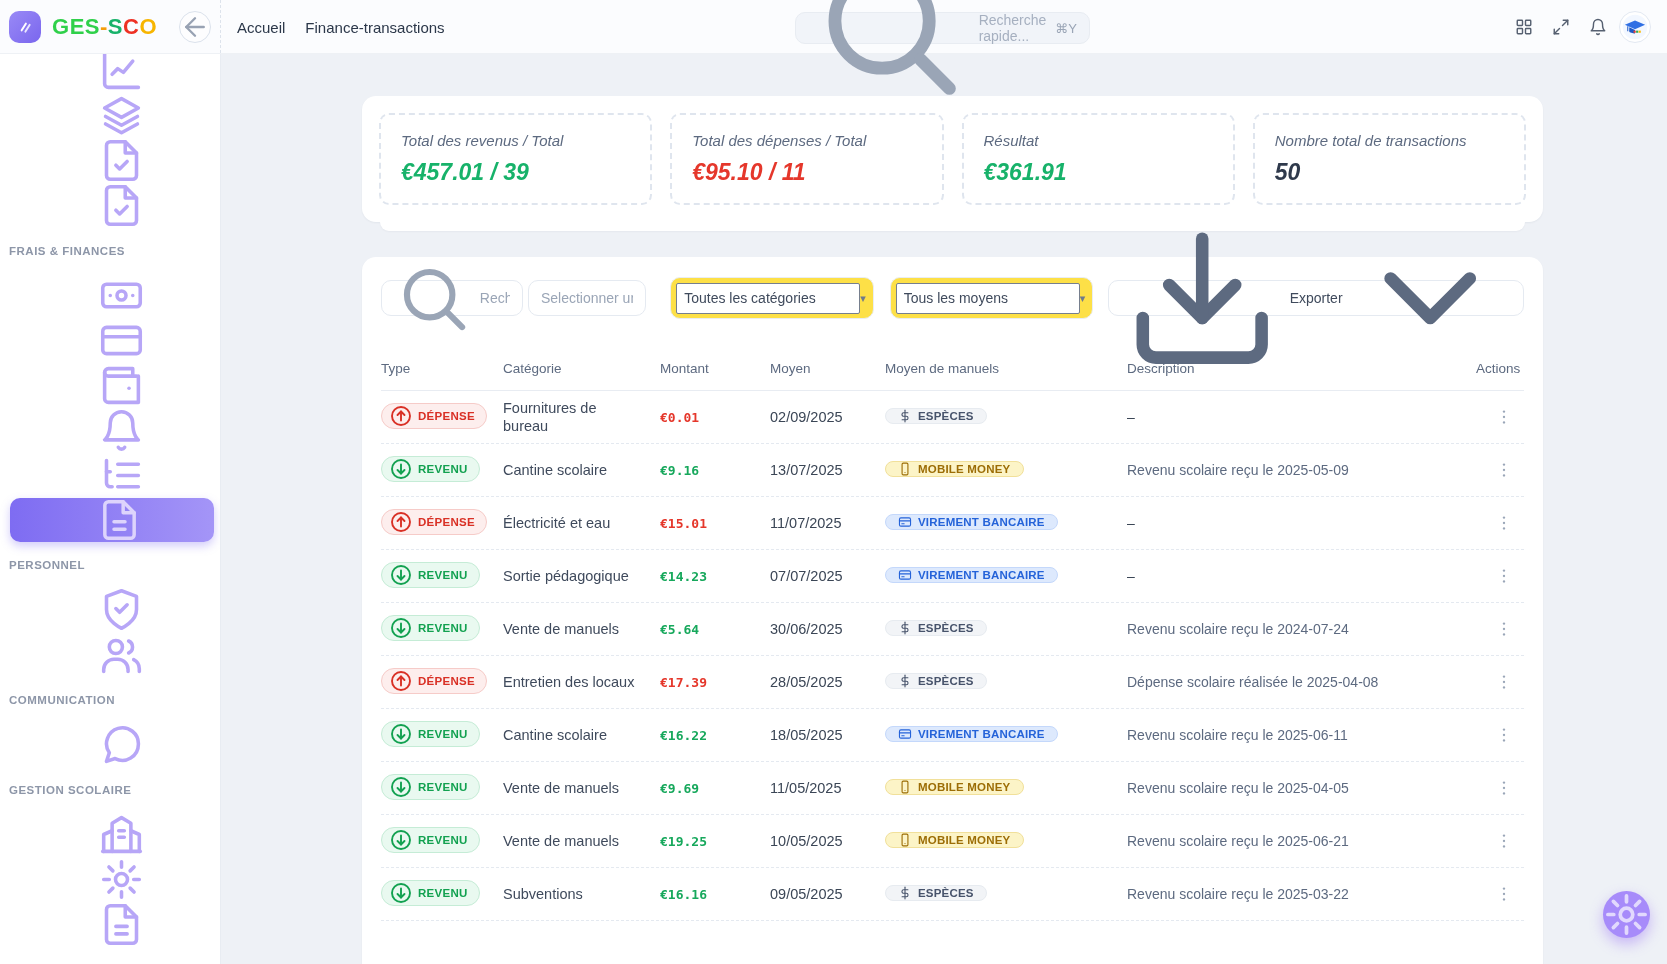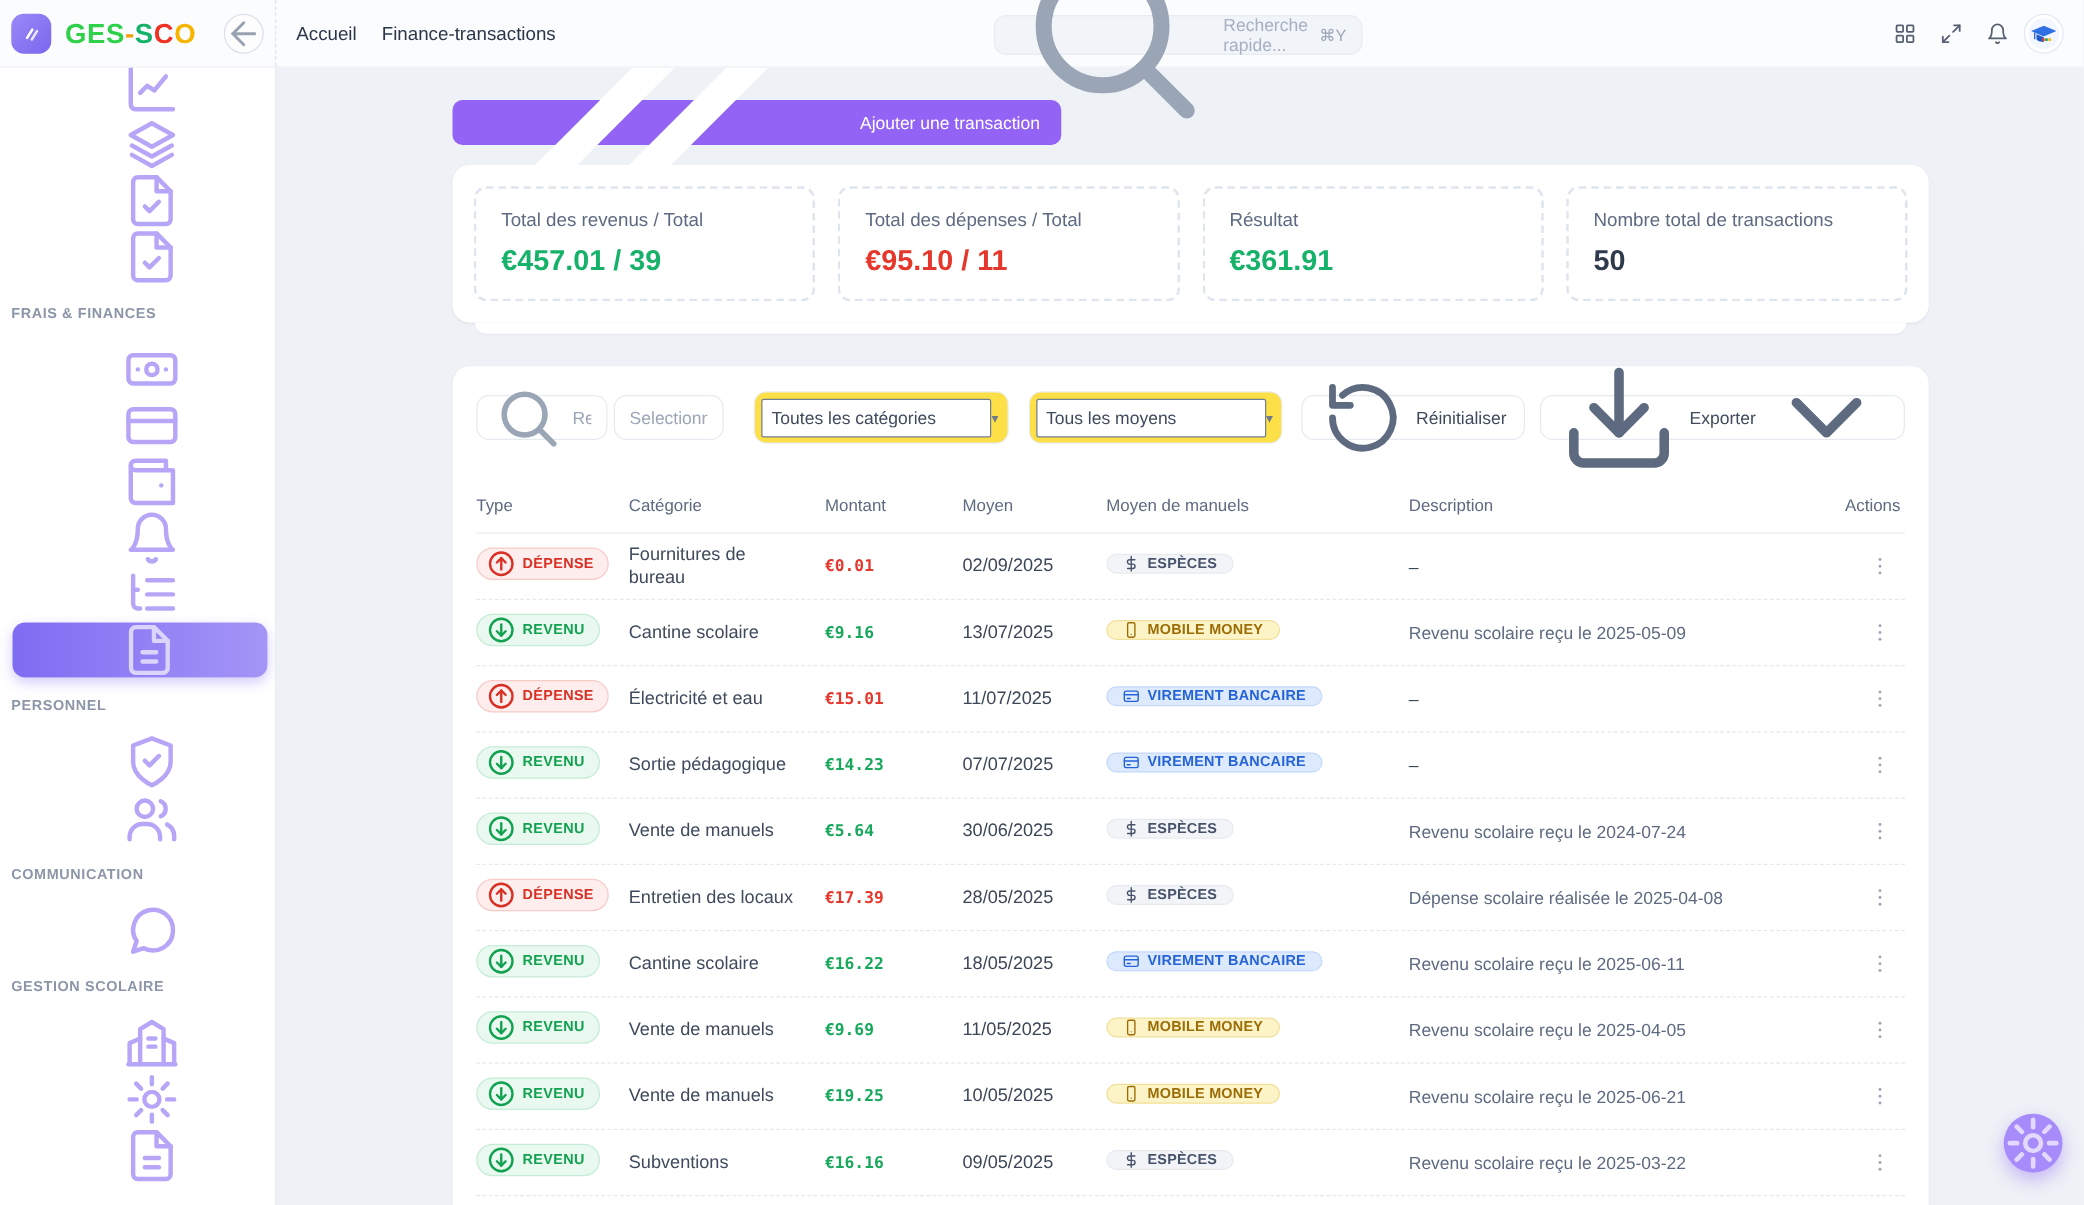--- a/index.html
+++ b/index.html
@@ -37,21 +37,21 @@
 
   
   .main { position:absolute; top:54px; left:221px; right:0; bottom:0; background:#eef1f6; overflow:hidden; }
   .content { margin-left:141px; width:1181px; }
   .title-row { padding-top:26px; display:flex; align-items:center; justify-content:space-between; }
   .page-title { font-size:22px; font-weight:bold; color:#9c6cf6; letter-spacing:.2px; }
   .add-btn { display:inline-flex; align-items:center; gap:9px; background:#9263f5; color:#fff; height:36px; padding:0 17px; border:none; border-radius:8px; font-size:14px; font-family:inherit; cursor:pointer; }
   .add-btn svg { width:15px; height:15px; }
 
   .stats-card { margin-top:16px; background:#fff; border-radius:14px; padding:17px; display:flex; gap:18px; box-shadow:0 1px 2px rgba(20,30,55,.05); }
-  .stat { flex:1; border:2px dashed #dfe5ee; border-radius:10px; padding:17px 20px; }
+  .stat { flex:1; border:2px dashed #dfe5ee; border-radius:10px; padding:17px 20px;font-style:italic; }
   .stat-label { font-size:15px; color:#5d6a80; margin-bottom:10px; }
   .stat-value { font-size:23px; font-weight:bold; }
   .card-stack { width:calc(100% - 36px); height:9px; margin:0 auto; background:#fff; border-radius:0 0 10px 10px; box-shadow:0 1px 2px rgba(20,30,55,.04); }
 
   .table-card { margin-top:26px; background:#fff; border-radius:14px; padding:20px 19px 0; height:820px; box-shadow:0 1px 2px rgba(20,30,55,.05); }
 
   .filters { display:flex; align-items:center; }
   .finput { height:36px; border:1px solid #e5eaf1; border-radius:10px; background:#fff; display:flex; align-items:center; padding:0 12px; gap:8px; }
   .finput svg { width:15px; height:15px; color:#9aa5b6; flex:none; }
   .finput input { border:none; outline:none; background:transparent; font-family:inherit; font-size:14px; color:#3f4a5c; width:100%; }
@@ -271,29 +271,20 @@
         <path d="M14 2H6a2 2 0 0 0-2 2v16a2 2 0 0 0 2 2h12a2 2 0 0 0 2-2V8z"></path>
         <path d="M14 2v6h6"></path>
         <path d="M9 13h6M9 17h6"></path>
       </svg>
     </div>
   </div>
 
 <div class="main">
   <div class="content">
     <div class="title-row">
-      <button class="add-btn">
-        <span style="display:flex">
-            <svg viewBox="0 0 24 24" fill="none" stroke="currentColor" stroke-width="1.9" stroke-linecap="round" stroke-linejoin="round" style="width: 100%; height: 100%;">
-              <path d="M12 20h9"></path>
-              <path d="M16.5 3.5a2.1 2.1 0 0 1 3 3L7 19l-4 1 1-4Z"></path>
-            </svg>
-          </span>
-        <span>Ajouter une transaction</span>
-      </button>
     </div>
 
     <div class="stats-card" id="stats">
         <div class="stat">
           <div class="stat-label">Total des revenus / Total</div>
           <div class="stat-value" style="color: rgb(23, 178, 106);">€457.01 / 39</div>
         </div>
         <div class="stat">
           <div class="stat-label">Total des dépenses / Total</div>
           <div class="stat-value" style="color: rgb(229, 55, 43);">€95.10 / 11</div>
@@ -324,29 +315,20 @@
           <input placeholder="Selectionner une periode" style="">
         </div>
         <div class="sel-group g-cat">
           <select id="sel-cat"><option>Toutes les catégories</option></select>
           <span class="sel-arrow">▾</span>
         </div>
         <div class="sel-group g-met">
           <select id="sel-met"><option>Tous les moyens</option></select>
           <span class="sel-arrow">▾</span>
         </div>
-        <button class="btn-ghost b-reset">
-          <span style="display:flex">
-              <svg viewBox="0 0 24 24" fill="none" stroke="currentColor" stroke-width="1.9" stroke-linecap="round" stroke-linejoin="round" style="width: 100%; height: 100%;">
-                <path d="M3.5 12a8.5 8.5 0 1 0 2.8-6.3"></path>
-                <path d="M3.5 3.5v5h5"></path>
-              </svg>
-            </span>
-          <span>Réinitialiser</span>
-        </button>
         <button class="btn-ghost b-export">
           <span style="display:flex">
               <svg viewBox="0 0 24 24" fill="none" stroke="currentColor" stroke-width="1.9" stroke-linecap="round" stroke-linejoin="round" style="width: 100%; height: 100%;">
                 <path d="M21 15v4a2 2 0 0 1-2 2H5a2 2 0 0 1-2-2v-4"></path>
                 <path d="m7 10 5 5 5-5"></path>
                 <path d="M12 15V3"></path>
               </svg>
             </span>
           <span>Exporter</span>
           <span class="chev" style="display:flex">

